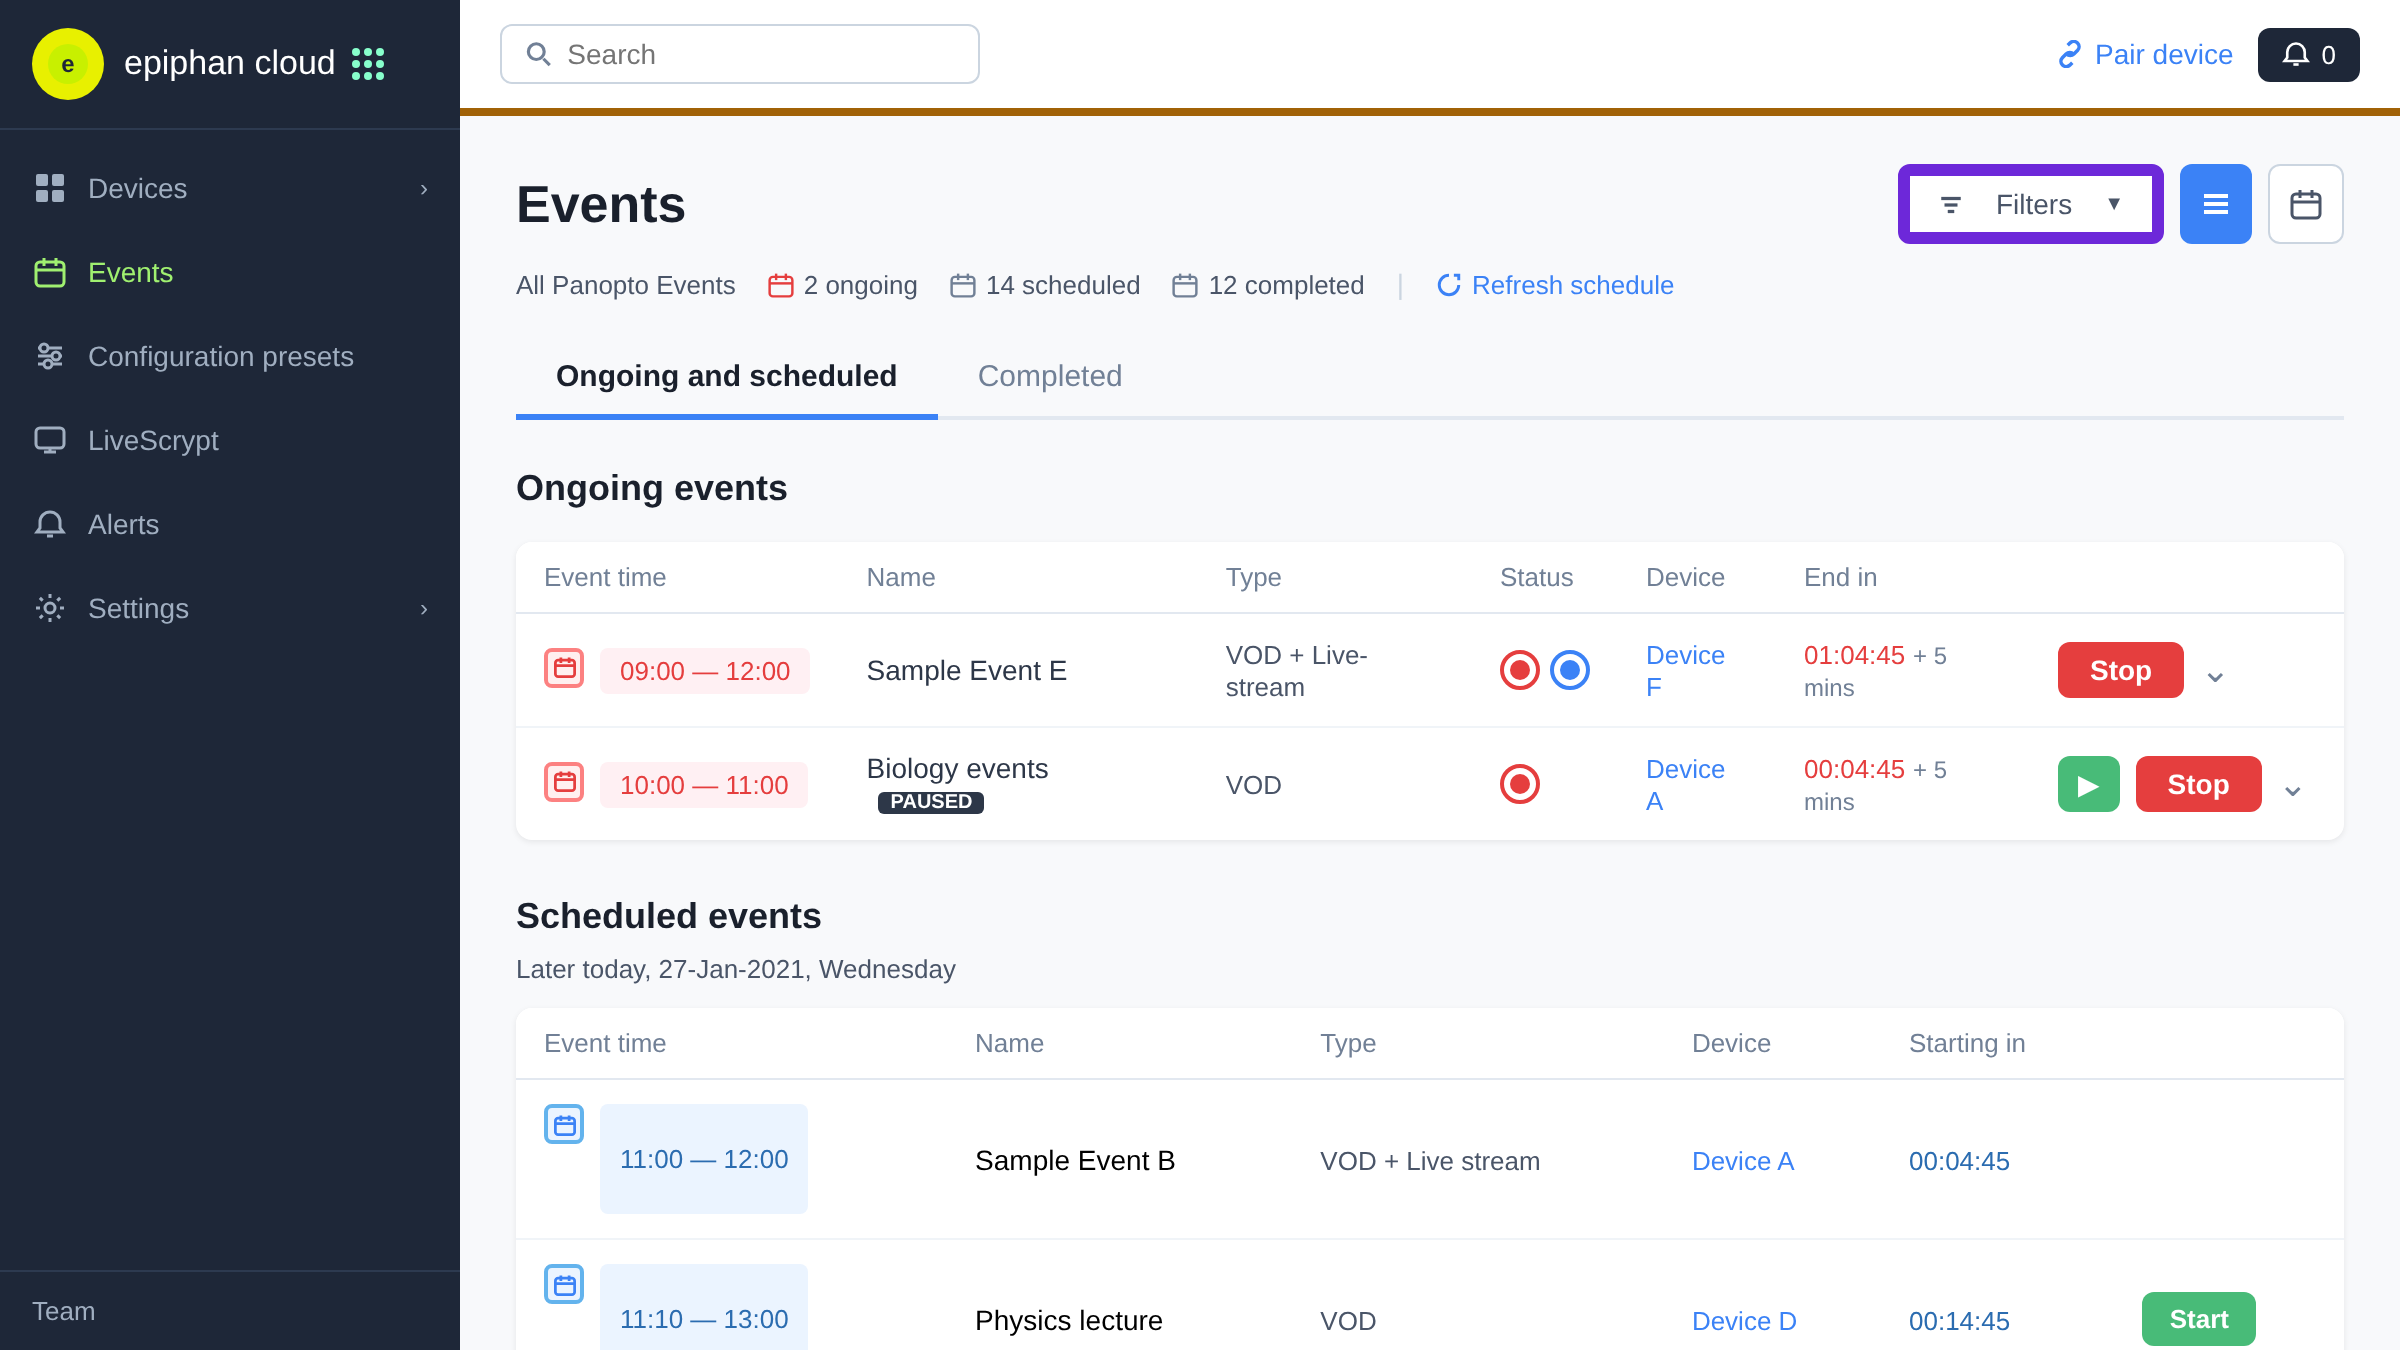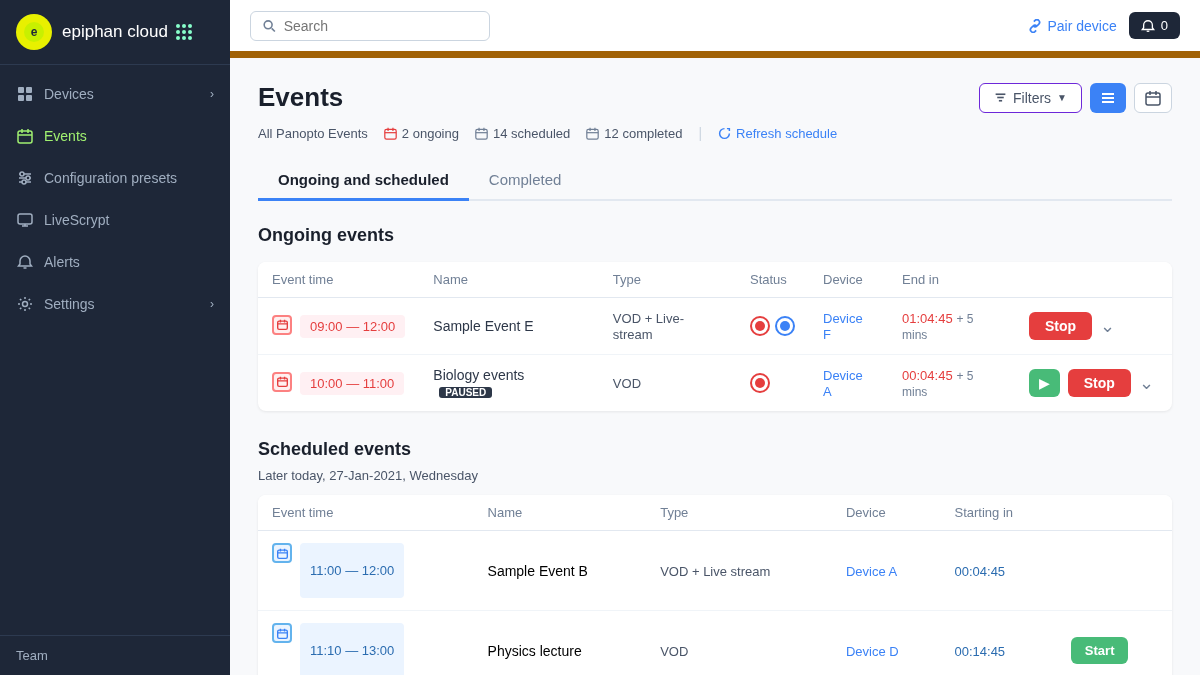--- a/index.html
+++ b/index.html
@@ -19,34 +19,34 @@
     .nav-item .nav-label { flex: 1; font-size: 14px; }
     .nav-item .chevron { color: #a0aec0; font-size: 12px; }
     .nav-icon { width: 18px; height: 18px; display: flex; align-items: center; justify-content: center; flex-shrink: 0; }
 
     .sidebar-footer { padding: 12px 16px; border-top: 1px solid #2d3a50; color: #a0aec0; font-size: 13px; }
 
     
     .main { flex: 1; display: flex; flex-direction: column; overflow: hidden; }
 
     
-    .topbar { background: #fff; border-bottom: 7px solid #a16207; padding: 0 20px; height: 58px; display: flex; align-items: center; gap: 16px; flex-shrink: 0; }
+    .topbar { background: #fff; border-bottom: 4px solid #a16207; padding: 0 20px; height: 58px; display: flex; align-items: center; gap: 16px; flex-shrink: 0; }
     .search-box { display: flex; align-items: center; gap: 8px; border: 1px solid #cbd5e0; border-radius: 6px; padding: 6px 12px; width: 240px; background: #fff; }
     .search-box input { border: none; outline: none; font-size: 14px; color: #4a5568; width: 100%; background: transparent; }
     .topbar-right { margin-left: auto; display: flex; align-items: center; gap: 12px; }
     .pair-device-btn { display: flex; align-items: center; gap: 6px; color: #3b82f6; font-size: 14px; cursor: pointer; text-decoration: none; text-align: right; }
     .notif-btn { background: #1e2738; color: #fff; border-radius: 6px; padding: 6px 12px; font-size: 13px; display: flex; align-items: center; gap: 6px; cursor: pointer; }
 
     
     .content { flex: 1; overflow-y: auto; padding: 24px 28px; background: #f8f9fb; }
 
     .page-header { display: flex; align-items: center; justify-content: space-between; margin-bottom: 12px; }
     .page-title { font-size: 26px; font-weight: 600; color: #1a202c; }
     .header-actions { display: flex; gap: 8px; }
-    .filter-btn { border: 1px solid #6d28d9; background: #fff; border-radius: 6px; padding: 6px 14px; display: flex; align-items: center; gap: 6px; cursor: pointer; font-size: 14px; color: #4a5568; }
+    .filter-btn { border: 6px solid #6d28d9; background: #fff; border-radius: 6px; padding: 6px 14px; display: flex; align-items: center; gap: 16px; cursor: pointer; font-size: 14px; color: #4a5568; }
     .view-btn { border: none; background: #3b82f6; border-radius: 6px; padding: 6px 10px; cursor: pointer; color: #fff; display: flex; align-items: center; font-size: 16px; }
     .view-btn.secondary { background: #fff; border: 1px solid #cbd5e0; color: #4a5568; }
 
     .events-meta { display: flex; align-items: center; gap: 16px; margin-bottom: 20px; flex-wrap: wrap; }
     .meta-item { display: flex; align-items: center; gap: 5px; font-size: 13px; color: #4a5568; }
     .meta-divider { color: #cbd5e0; }
     .refresh-link { display: flex; align-items: center; gap: 5px; color: #3b82f6; font-size: 13px; cursor: pointer; text-decoration: none; }
 
     
     .tabs { display: flex; gap: 0; border-bottom: 2px solid #e2e8f0; margin-bottom: 24px; }

